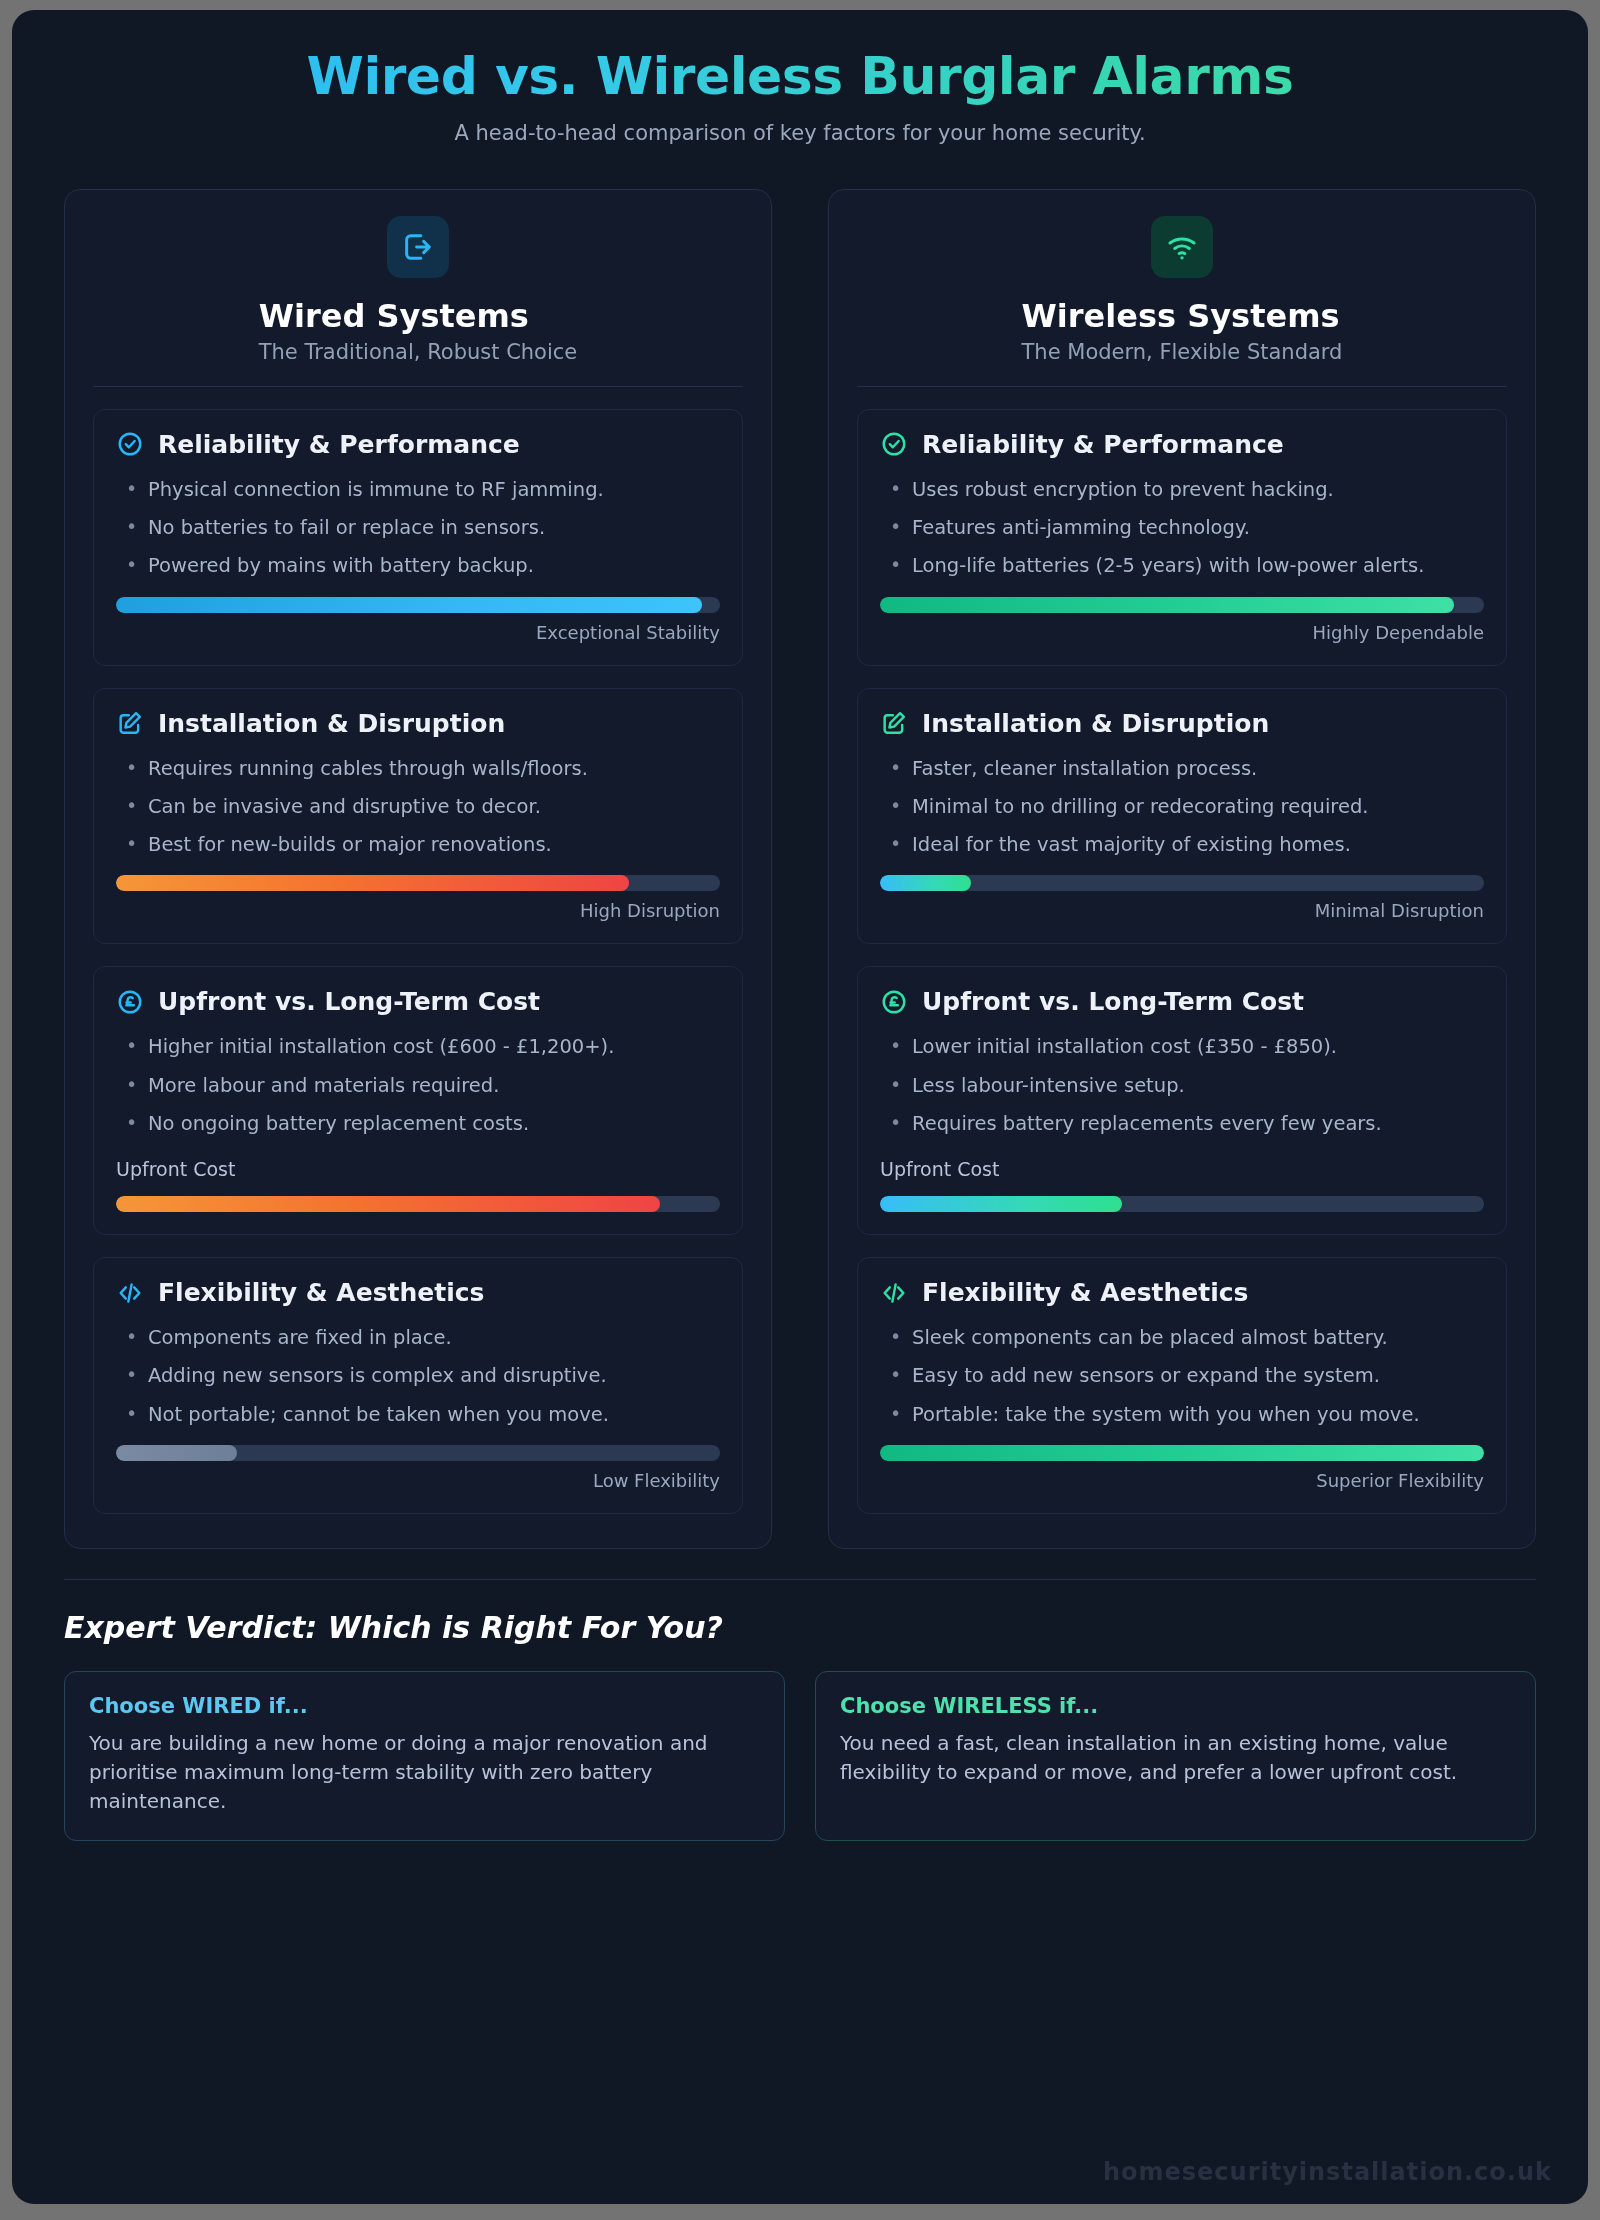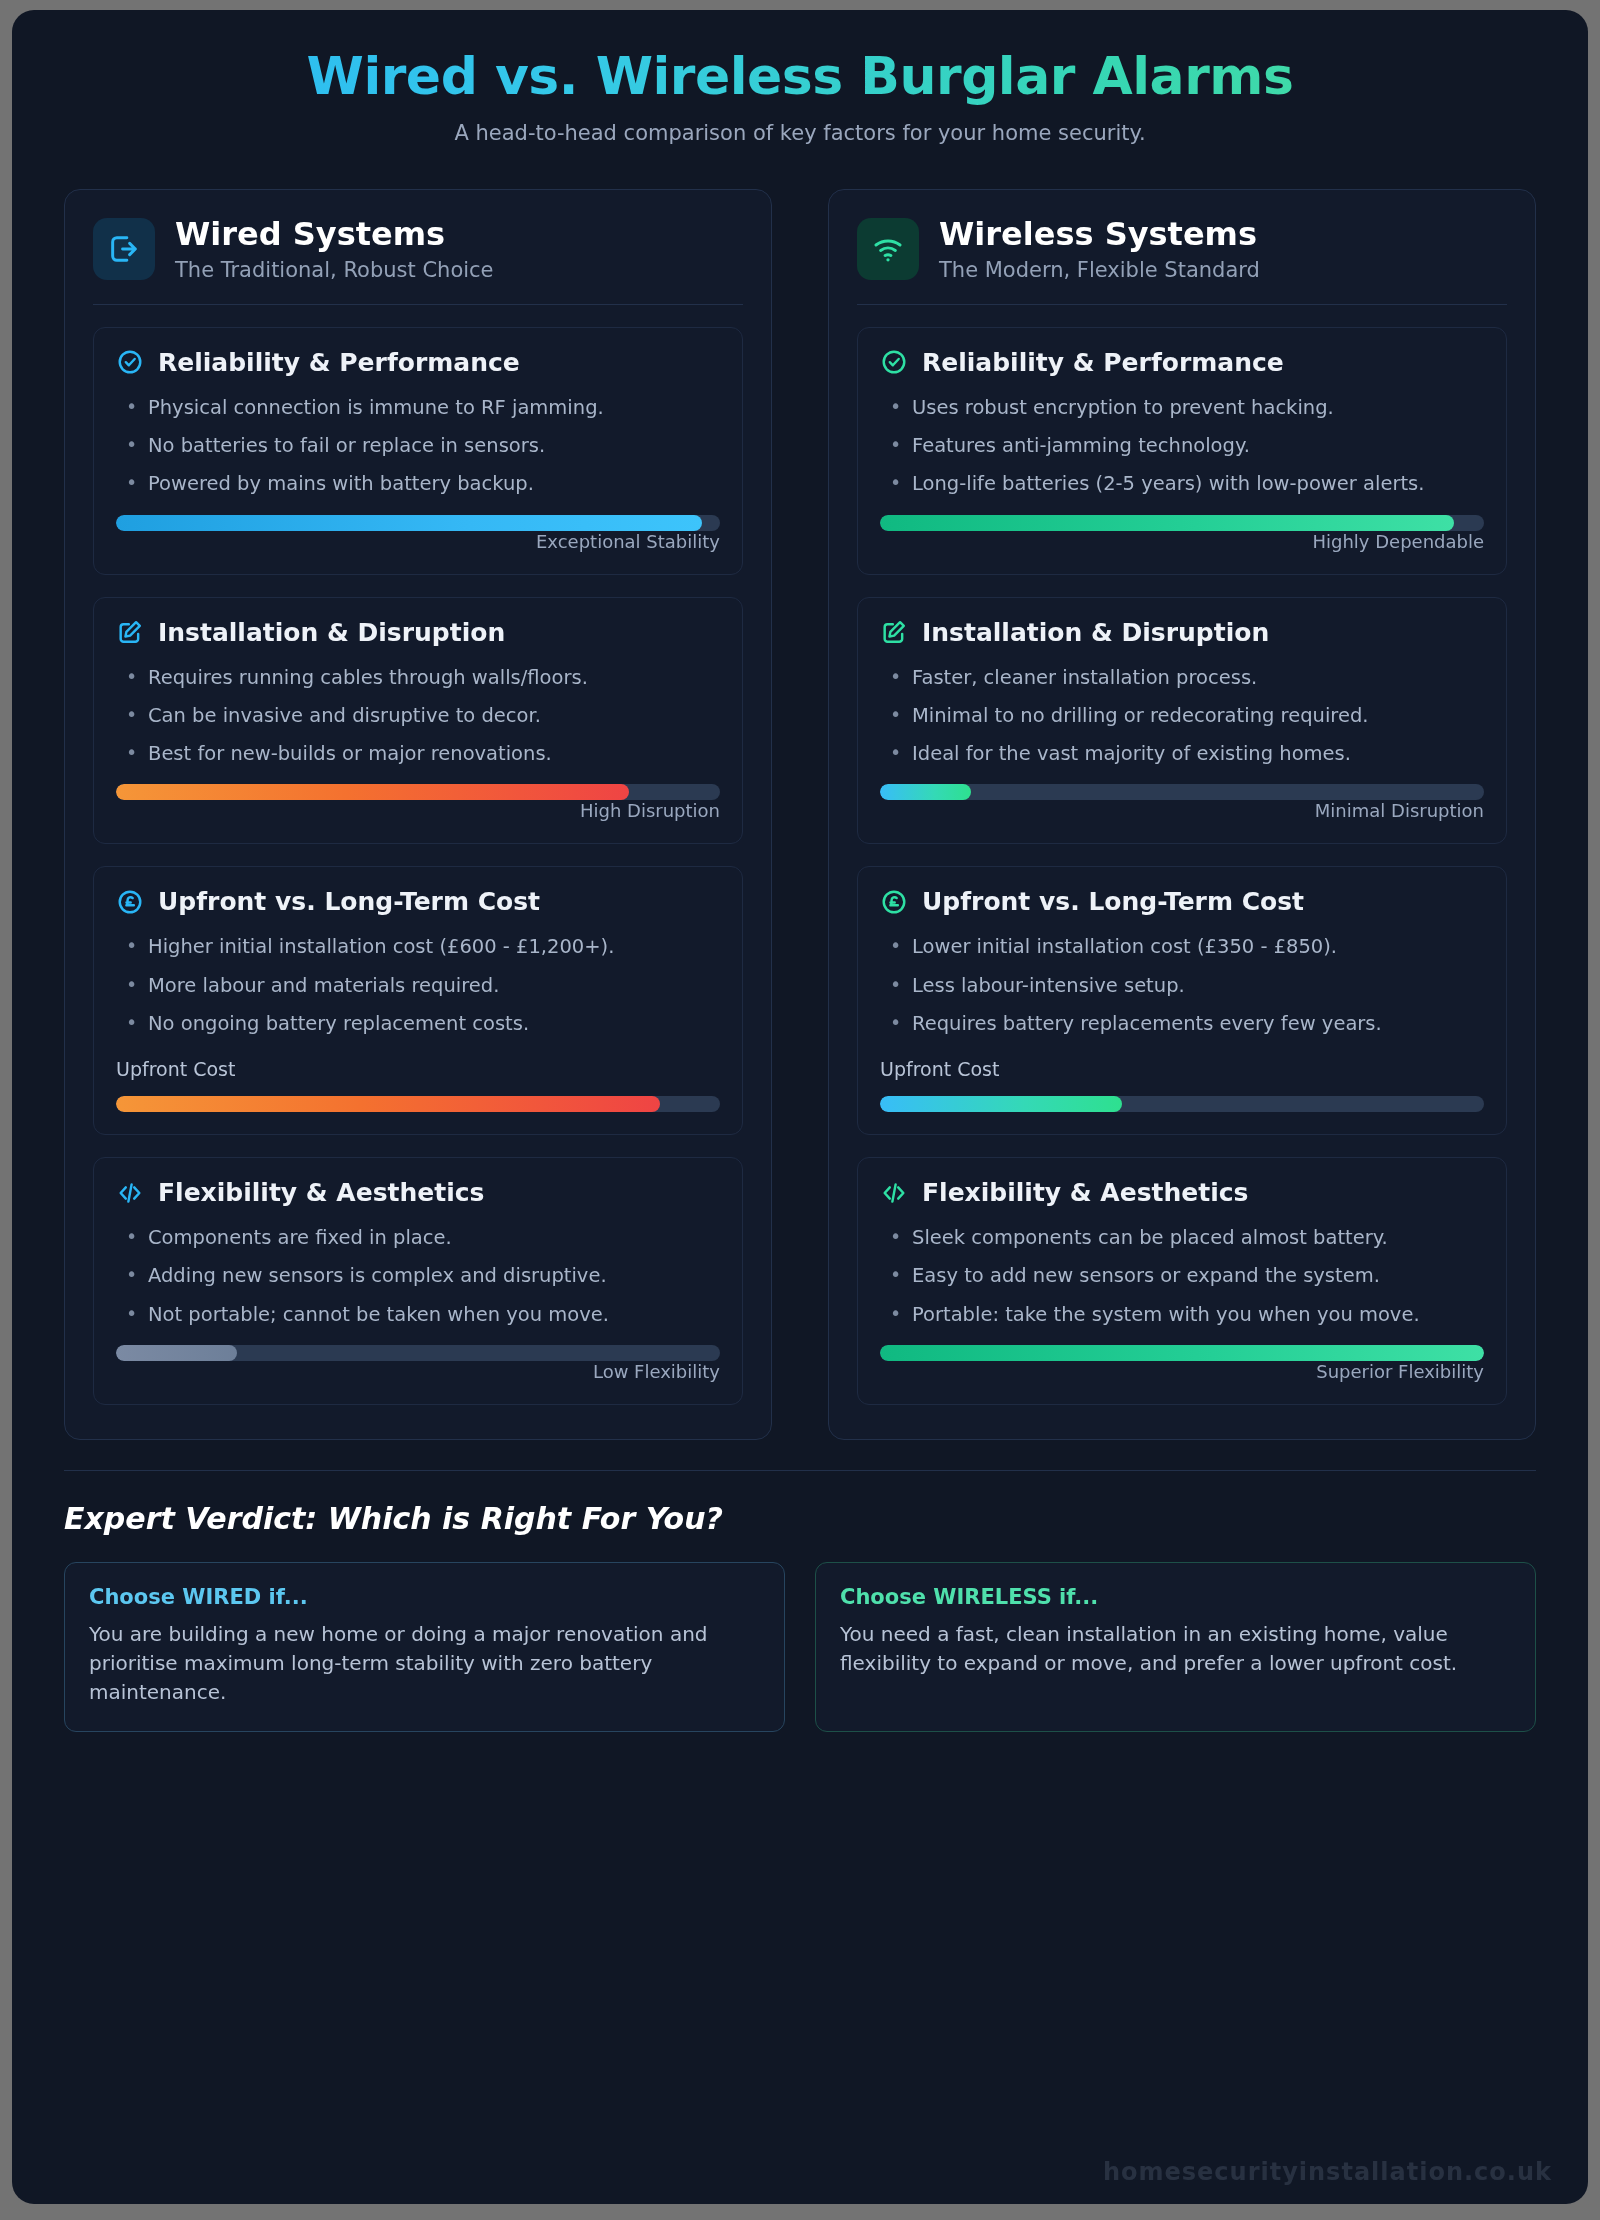--- a/index.html
+++ b/index.html
@@ -52,21 +52,21 @@
   .col {
     flex:1;
     border:1px solid #22304a;
     border-radius:16px;
     padding:26px 28px 34px 28px;
     background:#121a2b;
   }
   .col.wired { background:#121a2b; }
   .col.wireless { background:#121a2b; }
 
-  .col-head { display:flex; align-items:center; gap:20px; }
+  .col-head { display:flex; align-items:center; gap:20px;flex-direction:column; }
   .col-icon {
     width:62px; height:62px;
     border-radius:14px;
     display:flex; align-items:center; justify-content:center;
     flex:0 0 auto;
   }
   .col-icon.blue { background:#113049; }
   .col-icon.green { background:#0c3b32; }
   .col-head-text h2 {
     font-size:32px; font-weight:bold; color:#ffffff; line-height:1.15;
@@ -97,21 +97,21 @@
     content:"•"; position:absolute; left:10px; top:-1px; color:#7c8aa0; font-size:19px;
   }
 
   .meter-label {
     font-size:19px; color:#b9c5d8; margin-top:20px; margin-bottom:10px;
   }
   .track {
     height:16px; border-radius:9px; background:#2b3a52; overflow:hidden; margin-top:16px;
   }
   .fill { height:100%; border-radius:9px; }
-  .cap { font-size:18px; color:#9aa8bf; text-align:right; }
+  .cap { font-size:18px; color:#9aa8bf; text-align:right; margin-top:9px; }
 
   
   .verdict-rule { height:1px; background:#22304a; margin:30px 0 0 0; }
   .verdict-title {
     font-size:30px; font-weight:bold; color:#ffffff; margin:30px 0 26px 0;font-style:italic;
   }
   .verdicts { display:flex; gap:30px; }
   .vcard {
     flex:1; border-radius:12px; padding:22px 24px 24px 24px; background:#121a2b;
   }

